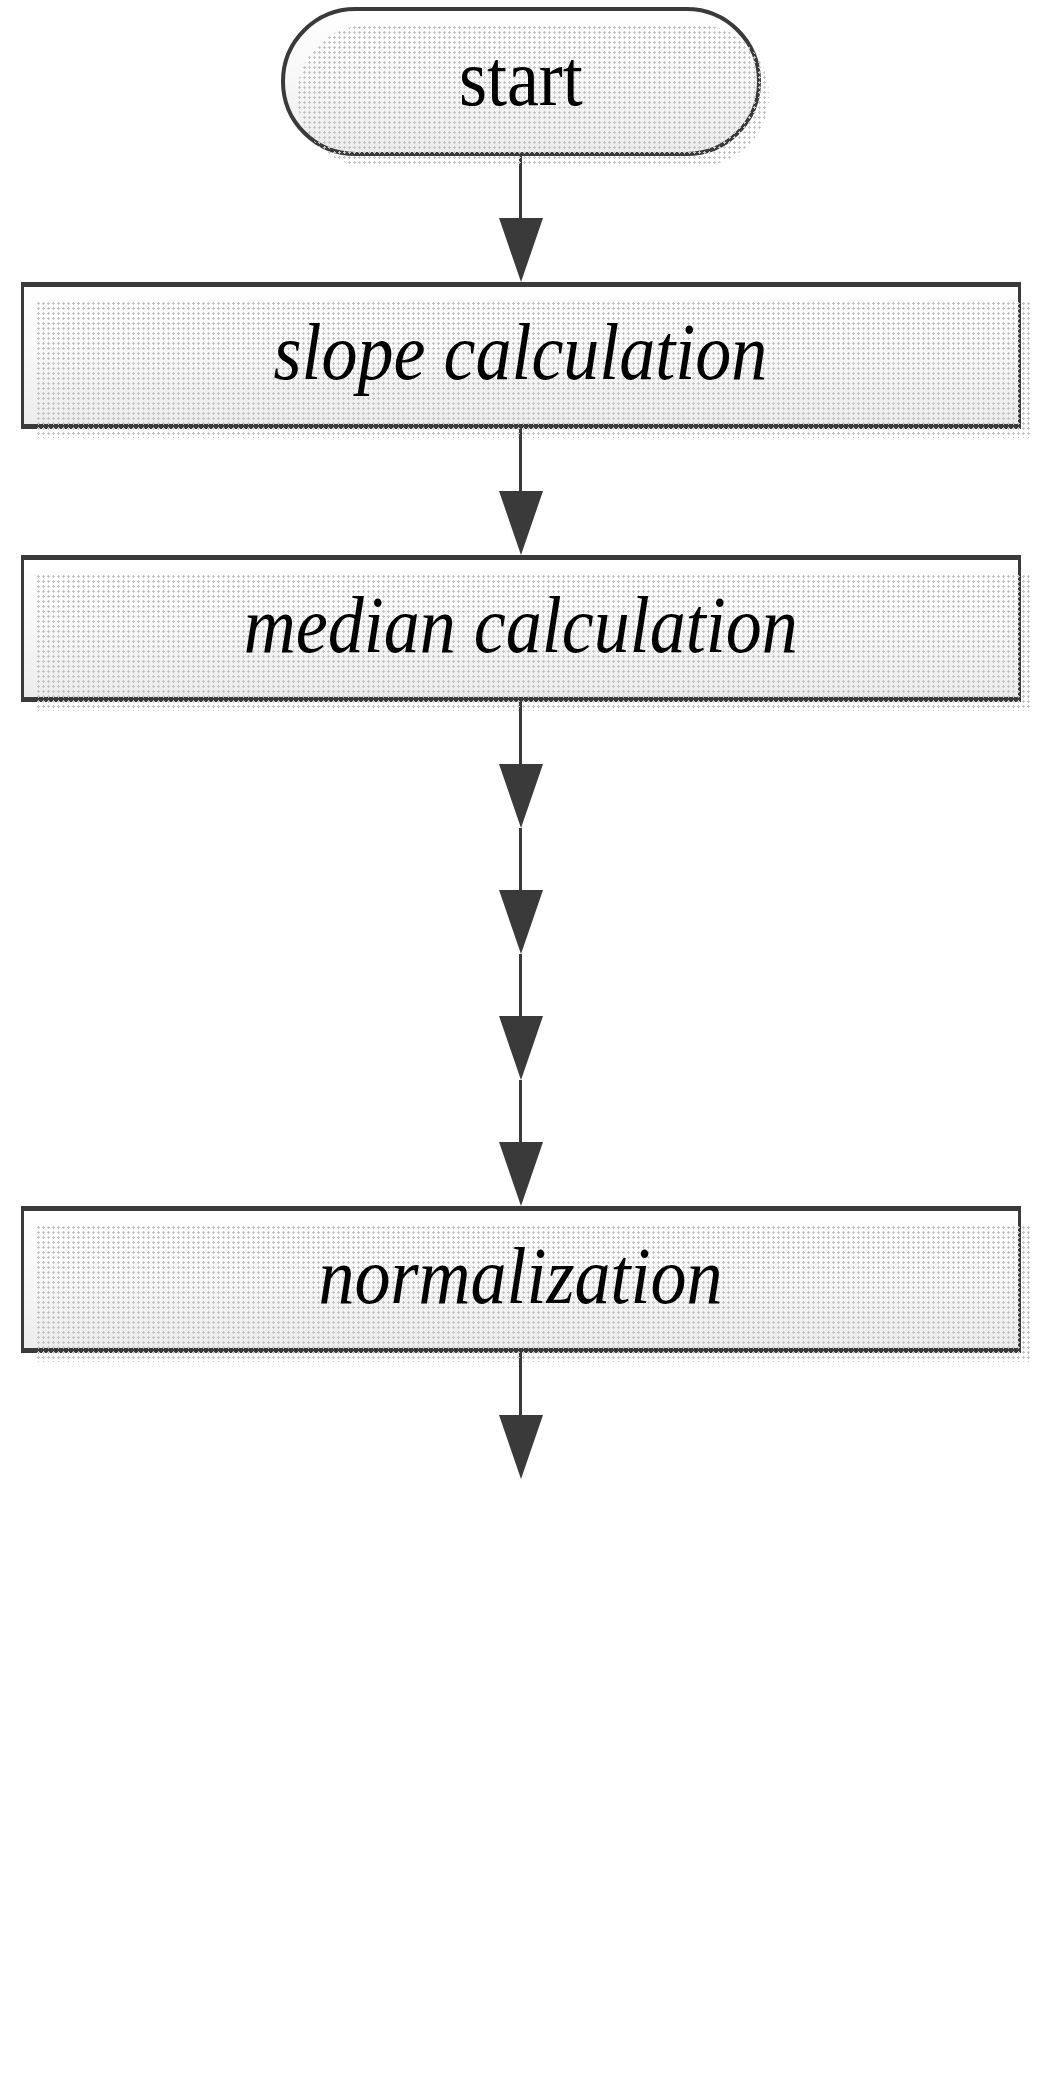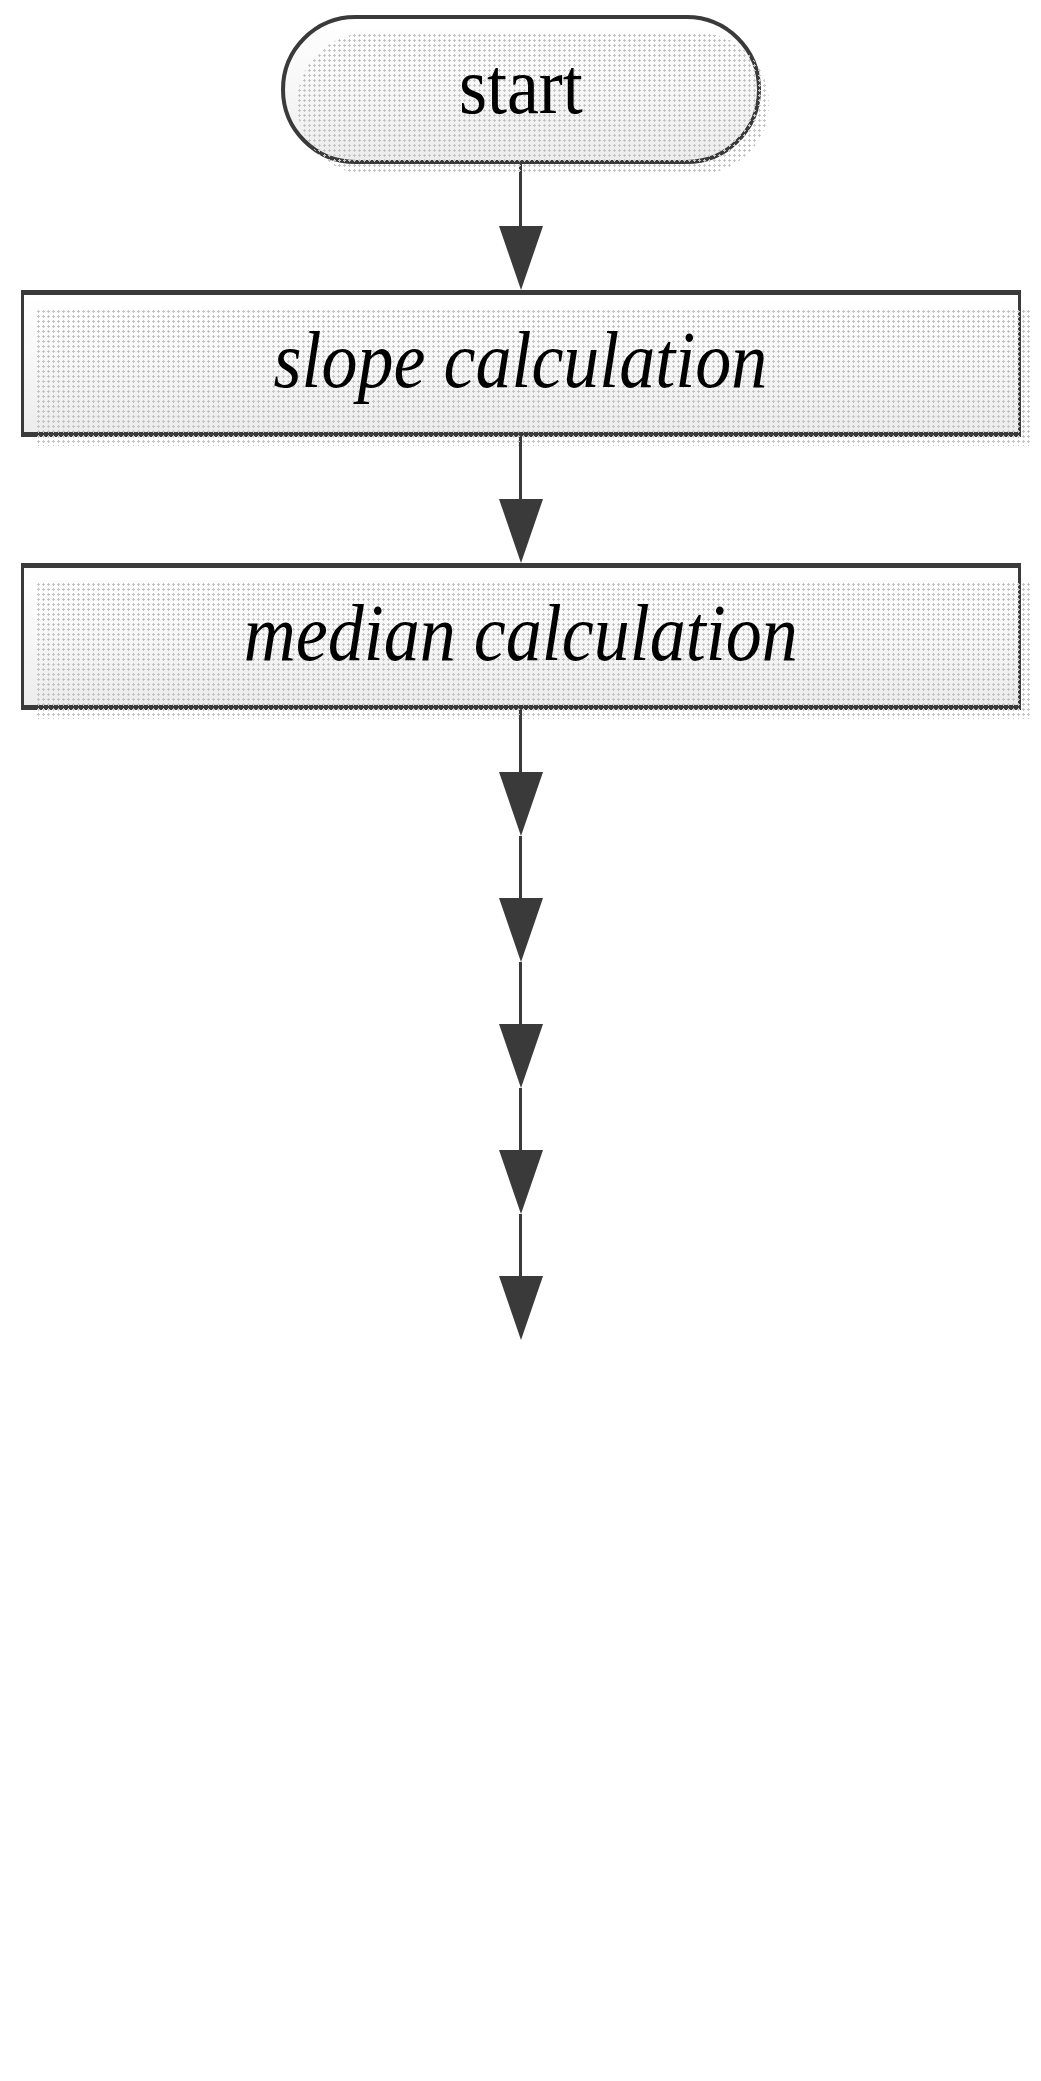--- a/index.html
+++ b/index.html
@@ -10,21 +10,21 @@
   .canvas {
     position: relative;
     width: 1041px;
     height: 2081px;
     overflow: hidden;
     background: #ffffff;
     display: flex;
     flex-direction: column;
     align-items: center;
     box-sizing: border-box;
-    padding-top: 15px;
+    padding-top: 7px;
     font-family: "Liberation Serif", "DejaVu Serif", serif;
   }
   .node {
     position: relative;
     display: flex;
     align-items: center;
     justify-content: center;
     box-sizing: border-box;
     border: 3px solid var(--border, #3a3a3a);
     border-top-width: 5px;
@@ -136,20 +136,23 @@
     <div class="line"></div>
     <div class="head"></div>
   </div>
 
 
   <div class="connector">
     <div class="line"></div>
     <div class="head"></div>
   </div>
 
+  <div class="node rect">
+    <span class="label">normalization</span>
+  </div>
 
   <div class="connector">
     <div class="line"></div>
     <div class="head"></div>
   </div>
 
 
 </div>
 
 </body></html>

